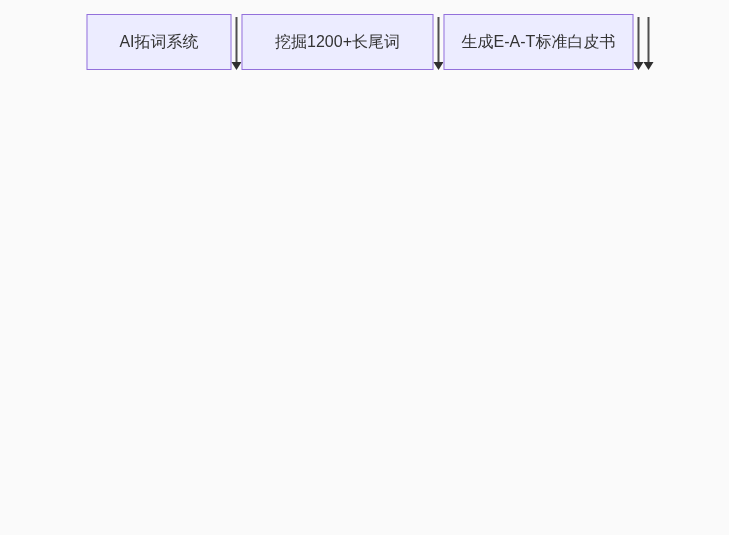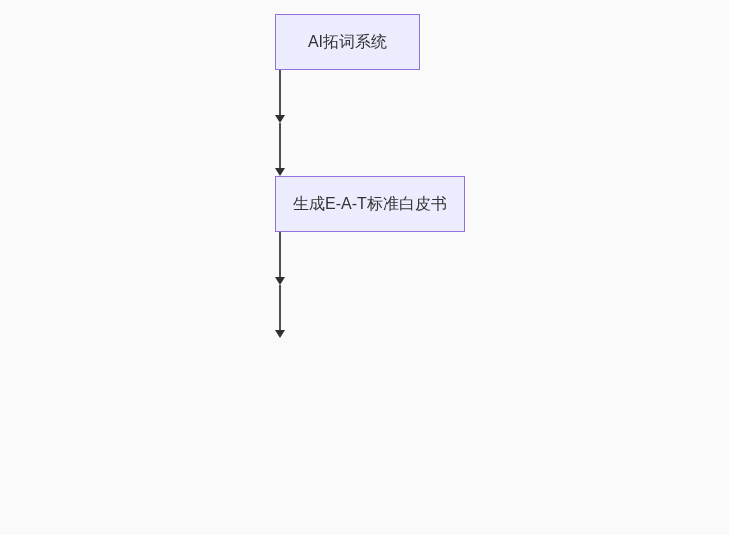--- a/index.html
+++ b/index.html
@@ -17,22 +17,22 @@
     position: relative;
     width: 729px;
     height: 535px;
   }
   .flow {
     position: absolute;
     left: 370px;
     top: 14px;
     transform: translateX(-50%);
     display: flex;
-    flex-direction: column;
-    align-items: flex-start;
+    flex-direction: row;
+    align-items: flex-end;
   }
   .node {
     box-sizing: border-box;
     height: 56px;
     border: 1px solid var(--node-border, #9370DB);
     background: var(--node-fill, #ECECFF);
     color: var(--text, #333333);
     display: flex;
     align-items: center;
     justify-content: center;
@@ -65,20 +65,21 @@
 <div class="canvas">
   <div class="flow">
 
     <div class="node" style="width:145px">AI拓词系统</div>
 
     <div class="edge">
       <div class="line"></div>
       <div class="head"></div>
     </div>
 
+    <div class="node" style="width:192px">挖掘1200+长尾词</div>
 
     <div class="edge">
       <div class="line"></div>
       <div class="head"></div>
     </div>
 
     <div class="node" style="width:190px">生成E-A-T标准白皮书</div>
 
     <div class="edge">
       <div class="line"></div>

